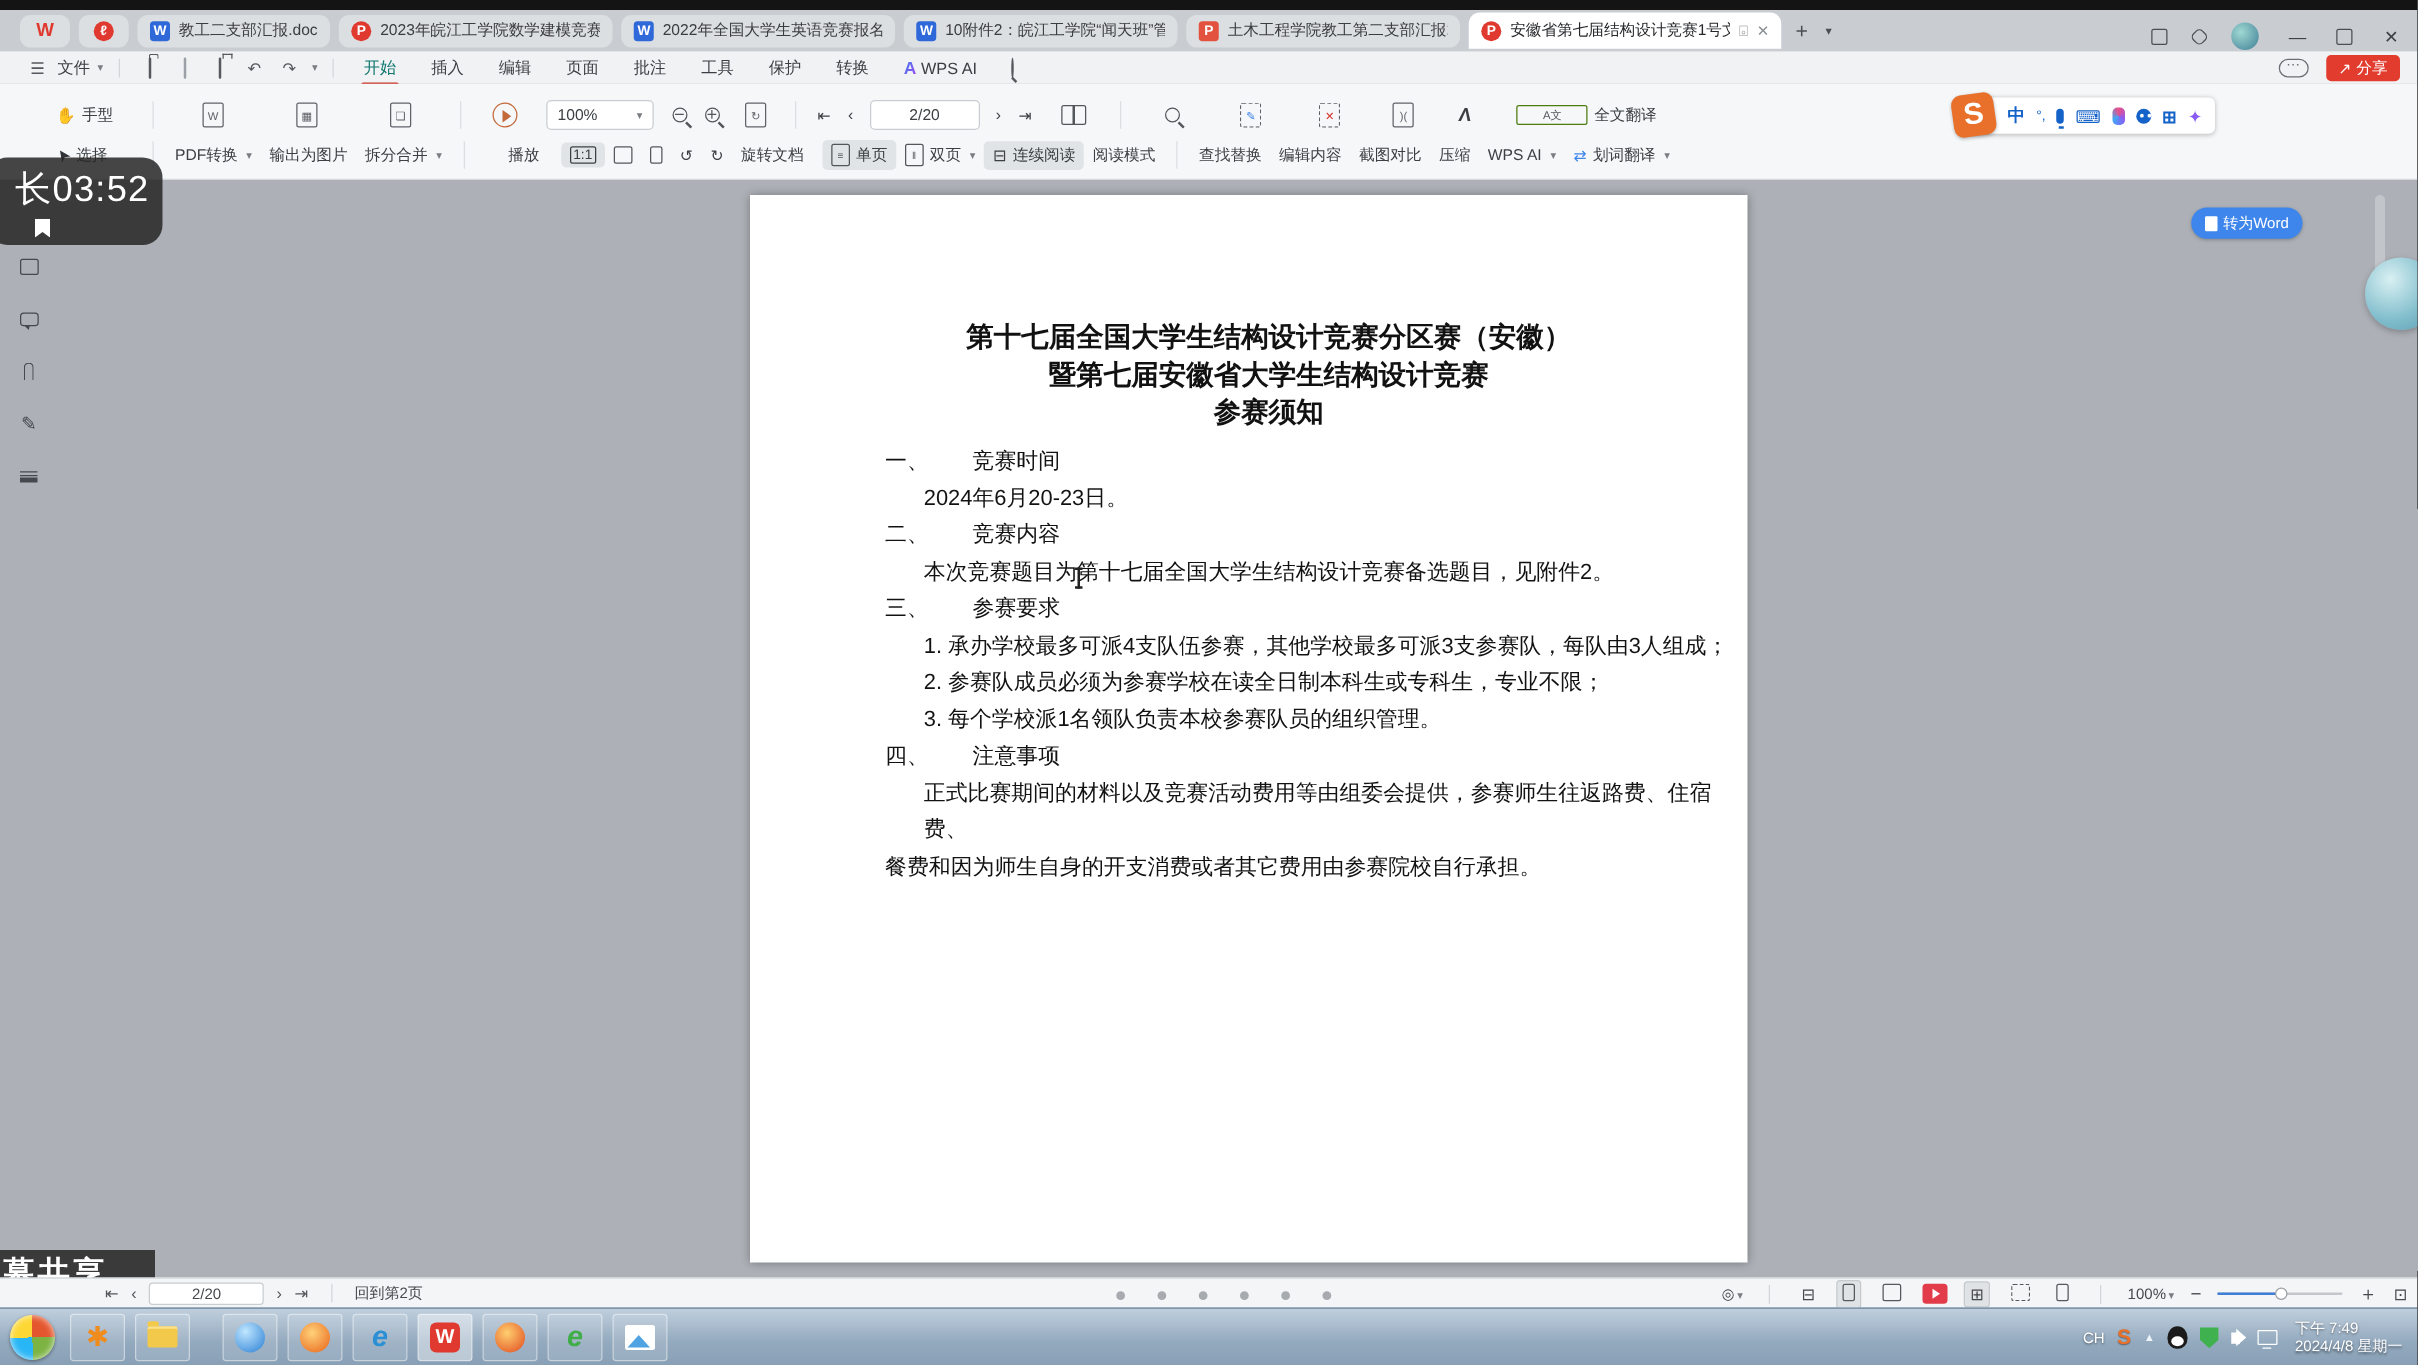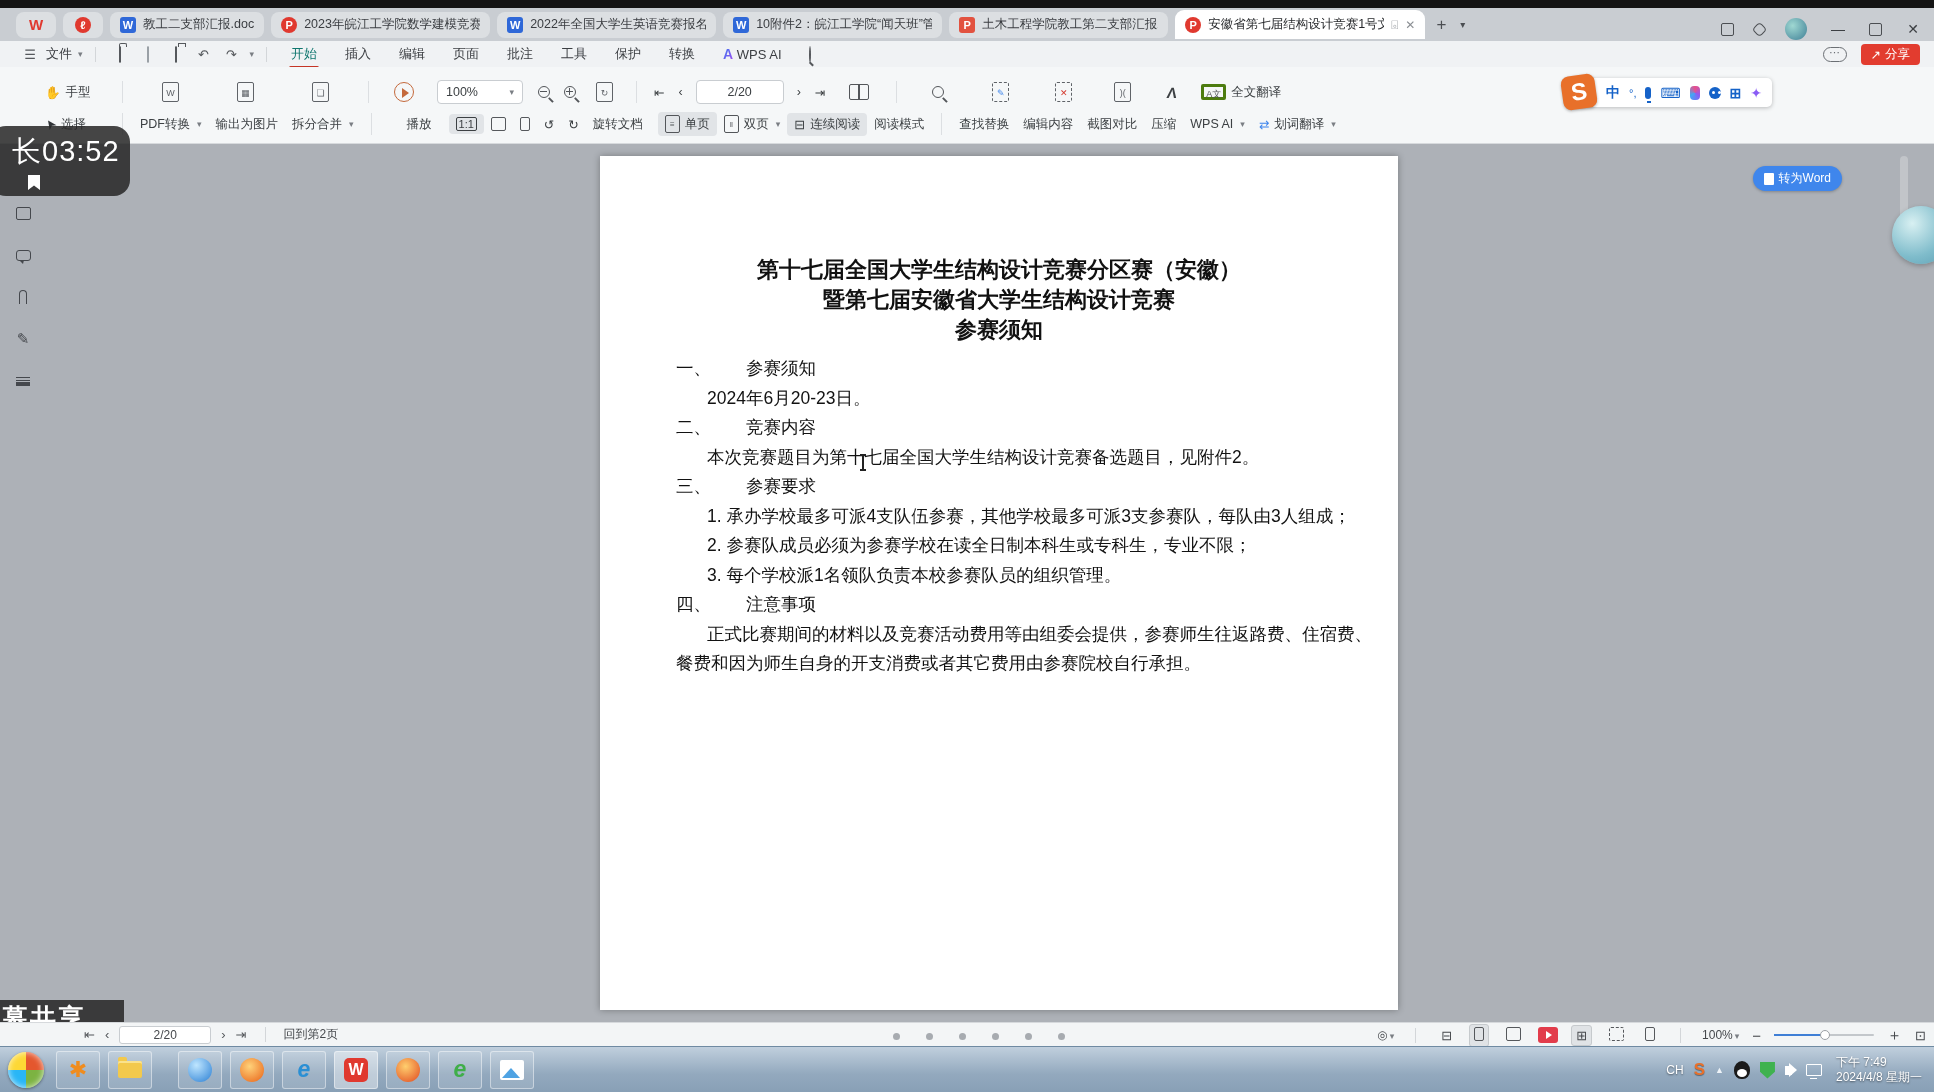--- a/index.html
+++ b/index.html
@@ -59,35 +59,35 @@
   .play-o{width:20px;height:20px;border:1.6px solid #c4693c;border-radius:50%;position:relative;}
   .play-o::after{content:"";position:absolute;left:7px;top:5px;border-left:7px solid #c4693c;border-top:5px solid transparent;border-bottom:5px solid transparent;}
   .mag2{width:12px;height:12px;border:1.8px solid #53565a;border-radius:50%;position:relative;}
   .mag2::after{content:"";position:absolute;right:-5px;bottom:-4px;width:6px;height:1.8px;background:#53565a;transform:rotate(45deg);}
   .mag2 i{position:absolute;left:1px;top:3.5px;width:7px;height:1.6px;background:#53565a;}
   .mag2 b{position:absolute;left:3.7px;top:1px;width:1.6px;height:7px;background:#53565a;}
   .book{width:20px;height:16px;border:1.6px solid #53565a;border-radius:2px;position:relative;}
   .book::after{content:"";position:absolute;left:8px;top:-1px;width:1.6px;height:16px;background:#53565a;}
   .cursor-ic{display:inline-block;transform:rotate(-125deg);font-size:13px;color:#2f3236;}
   .pgico{width:15px;height:18px;border:1.5px solid #53565a;border-radius:2px;font-size:8px;color:#53565a;line-height:17px;text-align:center;}
-  .transbox{border:3px solid #4d7c0f;border-radius:2px;font-size:9px;padding:0 2px;color:#53565a;height:16px;line-height:14px;}
+  .transbox{border:1px solid #4d7c0f;border-radius:2px;font-size:9px;padding:0 20px;color:#53565a;height:16px;line-height:14px;margin-left:12px;}
 
   
   #imebar{left:1576px;top:78px;width:196px;height:29px;background:#fff;border-radius:5px;box-shadow:0 1px 4px rgba(0,0,0,.25);display:flex;align-items:center;gap:9px;padding:0 10px 0 30px;font-size:14px;color:#1562c8;}
   #ime-s{position:absolute;left:-14px;top:-3px;width:34px;height:34px;background:#e8702a;border-radius:8px;color:#fff;font-weight:bold;font-size:24px;line-height:33px;text-align:center;transform:rotate(-8deg);box-shadow:0 1px 3px rgba(0,0,0,.3);}
   .ime-mic{width:8px;height:12px;background:#1562c8;border-radius:4px;position:relative;}
   .ime-mic::after{content:"";position:absolute;left:2px;bottom:-4px;width:4px;height:3px;border-bottom:2px solid #1562c8;}
   .ime-color{width:14px;height:14px;border-radius:4px;background:conic-gradient(#e84f8a,#8a5cf5,#3fa9f5,#e84f8a);}
   .ime-robot{width:15px;height:12px;background:#1562c8;border-radius:6px;position:relative;}
   .ime-robot::after{content:"";position:absolute;left:3px;top:4px;width:3px;height:3px;background:#fff;border-radius:50%;box-shadow:6px 0 0 #fff;}
   .ime-grid{color:#1562c8;font-size:14px;font-weight:bold;}
 
   
   #main{left:0;top:144px;width:1934px;height:878px;background:#adb1b7;}
-  #page{position:absolute;left:600px;top:12px;width:798px;height:854px;background:#fff;box-shadow:0 0 7px rgba(0,0,0,.32);}
+  #page{position:absolute;left:600px;top:12px;width:798px;height:854px;background:#fff;box-shadow:0 0 7px rgba(0,0,0,.32);padding-left:32px;}
   #doc-title{margin-top:99px;text-align:center;font-weight:bold;font-size:22px;line-height:30px;color:#111;font-family:"Liberation Sans",sans-serif;}
   #doc-body{margin-top:9px;font-family:"Liberation Serif","DejaVu Serif",serif;font-size:17.5px;line-height:29.5px;color:#121212;}
   .l0{margin-left:76px;}
   .l1{margin-left:107px;}
   #scrollbar{position:absolute;right:26px;top:8px;width:8px;height:860px;}
   #scrollthumb{position:absolute;left:0;top:4px;width:8px;height:72px;background:#c2c5c9;border-radius:4px;}
   #float-ball{position:absolute;right:-16px;top:62px;width:58px;height:58px;border-radius:50%;background:radial-gradient(circle at 35% 30%,#d8f0f2,#7fbccb 60%,#5d9fb4);box-shadow:0 2px 5px rgba(0,0,0,.25);}
   #toword{position:absolute;right:92px;top:22px;height:25px;background:#3f86ec;border-radius:13px;color:#fff;font-size:12px;display:flex;align-items:center;gap:5px;padding:0 11px;box-shadow:0 1px 3px rgba(0,0,0,.25);}
   .wdoc{width:10px;height:12px;background:#fff;border-radius:1px;}
   #sidebar{position:absolute;left:14px;top:60px;display:flex;flex-direction:column;gap:24px;align-items:center;color:#45484d;}
@@ -408,21 +408,21 @@
         </span>
     </div>
 
     <div id="page">
       <div id="doc-title">
         <div>第十七届全国大学生结构设计竞赛分区赛（安徽）</div>
         <div>暨第七届安徽省大学生结构设计竞赛</div>
         <div>参赛须知</div>
       </div>
       <div id="doc-body">
-        <div class="l0">一、　　参赛须知</div>
+        <div class="l0">一、　　竞赛时间</div>
         <div class="l1">2024年6月20-23日。</div>
         <div class="l0">二、　　竞赛内容</div>
         <div class="l1">本次竞赛题目为第十七届全国大学生结构设计竞赛备选题目，见附件2。</div>
         <div class="l0">三、　　参赛要求</div>
         <div class="l1">1. 承办学校最多可派4支队伍参赛，其他学校最多可派3支参赛队，每队由3人组成；</div>
         <div class="l1">2. 参赛队成员必须为参赛学校在读全日制本科生或专科生，专业不限；</div>
         <div class="l1">3. 每个学校派1名领队负责本校参赛队员的组织管理。</div>
         <div class="l0">四、　　注意事项</div>
         <div class="l1">正式比赛期间的材料以及竞赛活动费用等由组委会提供，参赛师生往返路费、住宿费、</div>
         <div class="l0">餐费和因为师生自身的开支消费或者其它费用由参赛院校自行承担。</div>

